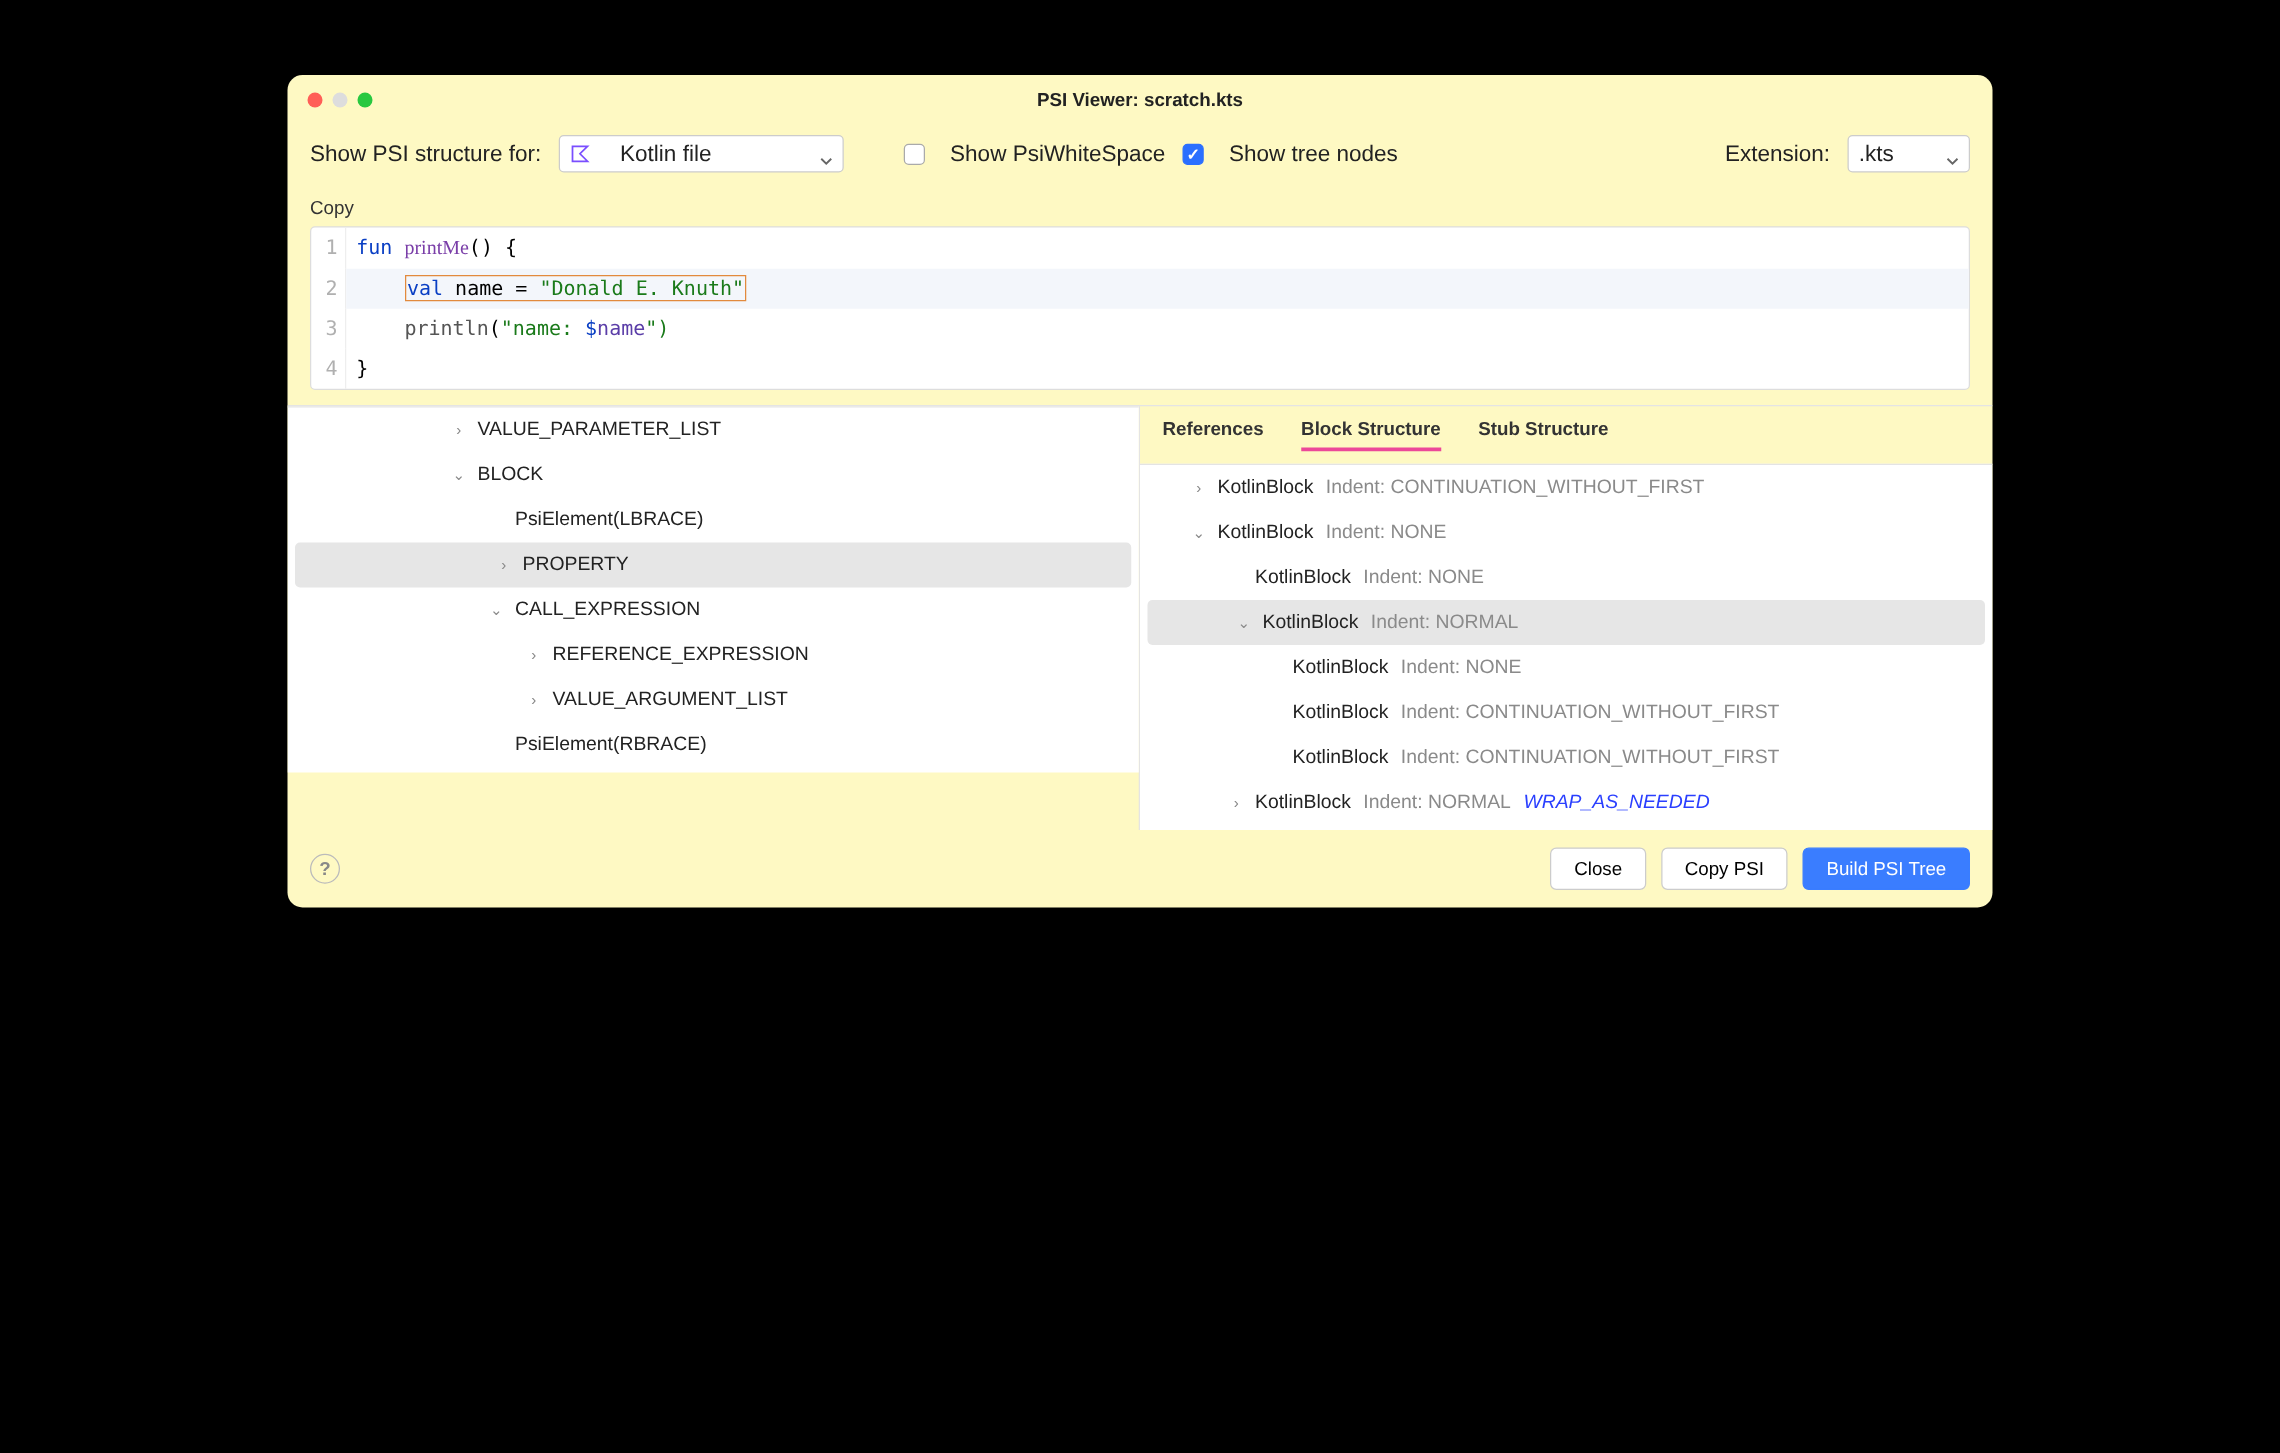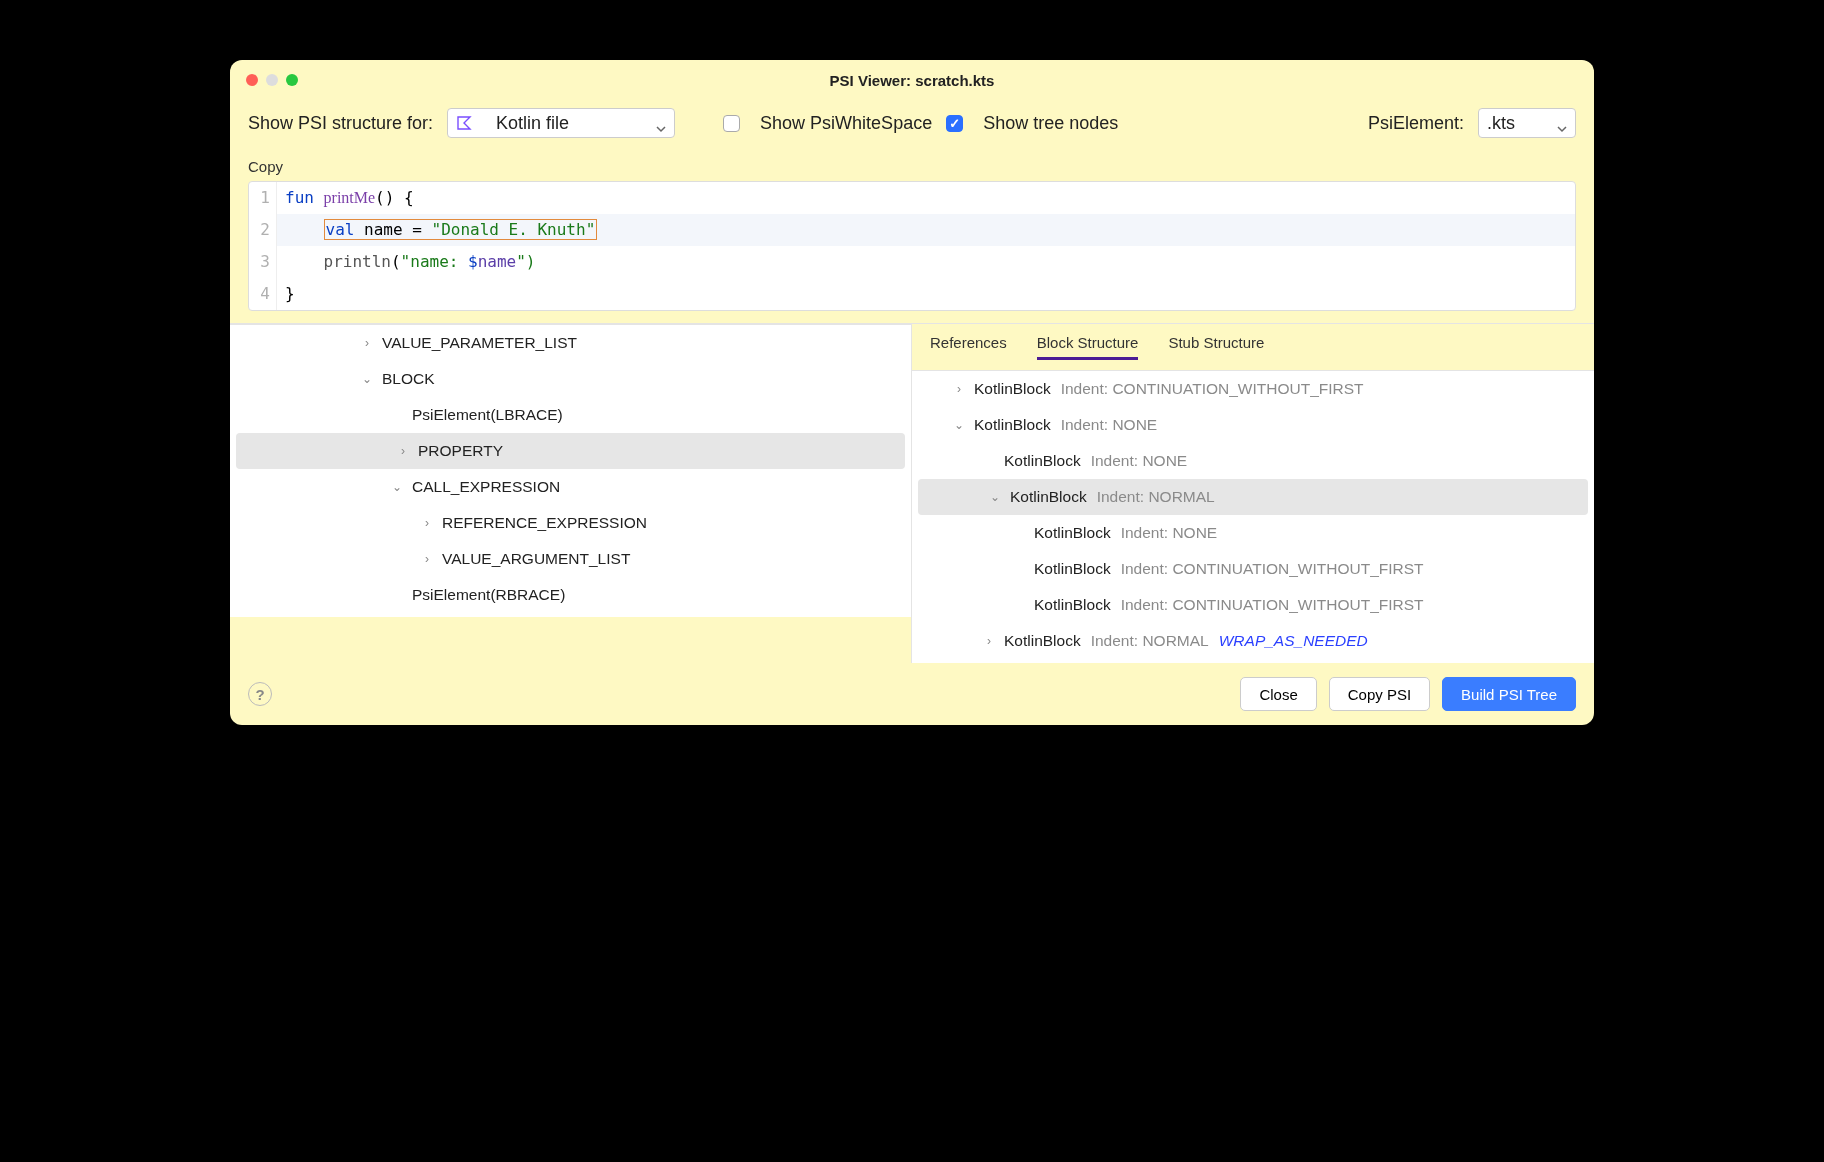--- a/index.html
+++ b/index.html
@@ -151,28 +151,28 @@
     border-right: 1px solid #e4e4e4;
   }
   .right-pane { width: 50%; }
   .pane-header {
     padding: 10px 18px;
     font-size: 15px;
     color: #333;
     display: flex;
     gap: 30px;
   }
-  .right-pane .pane-header { gap: 30px; }
+  .right-pane .pane-header { gap: 30px; font-weight: bold; }
   .tab {
     cursor: pointer;
     padding-bottom: 6px;
     color: #333;
   }
   .tab.active {
-    border-bottom: 3px solid #4c1d95;
+    border-bottom: 3px solid #ec4899;
   }
   .tree {
     border-top: 1px solid #e4e4e4;
     background: #fff;
     font-size: 15.5px;
     color: #222;
     padding-bottom: 4px;
   }
   .tree-row {
     display: flex;
@@ -267,21 +267,21 @@
       <span>Show PsiWhiteSpace</span>
     </div>
 
     <div class="cb-group">
       <span class="checkbox checked"></span>
       <span>Show tree nodes</span>
     </div>
 
     <div class="spacer"></div>
 
-    <span class="label">PsiElement:</span>
+    <span class="label">Extension:</span>
     <div class="combo ext-combo">
       <span>.kts</span>
       <span class="chev">
         <svg viewBox="0 0 10 10">
             <path d="M1 3 L5 7 L9 3" fill="none" stroke="#666" stroke-width="1.5"></path>
           </svg>
       </span>
     </div>
   </div>
 

